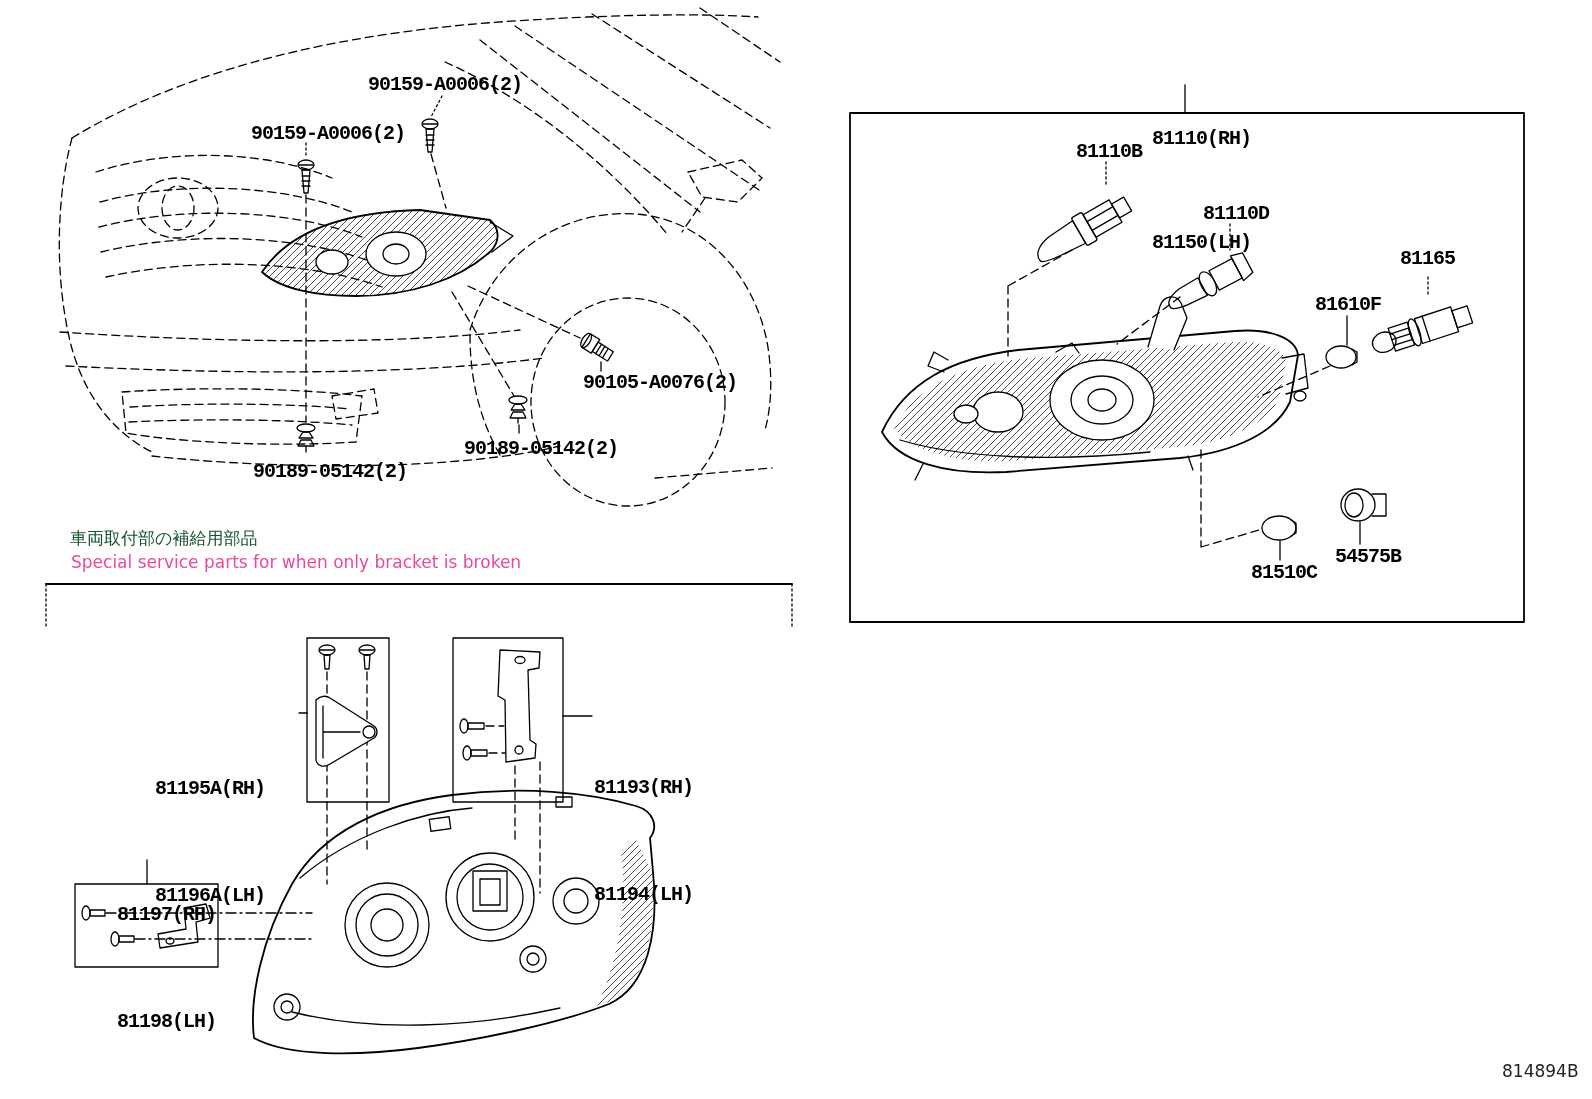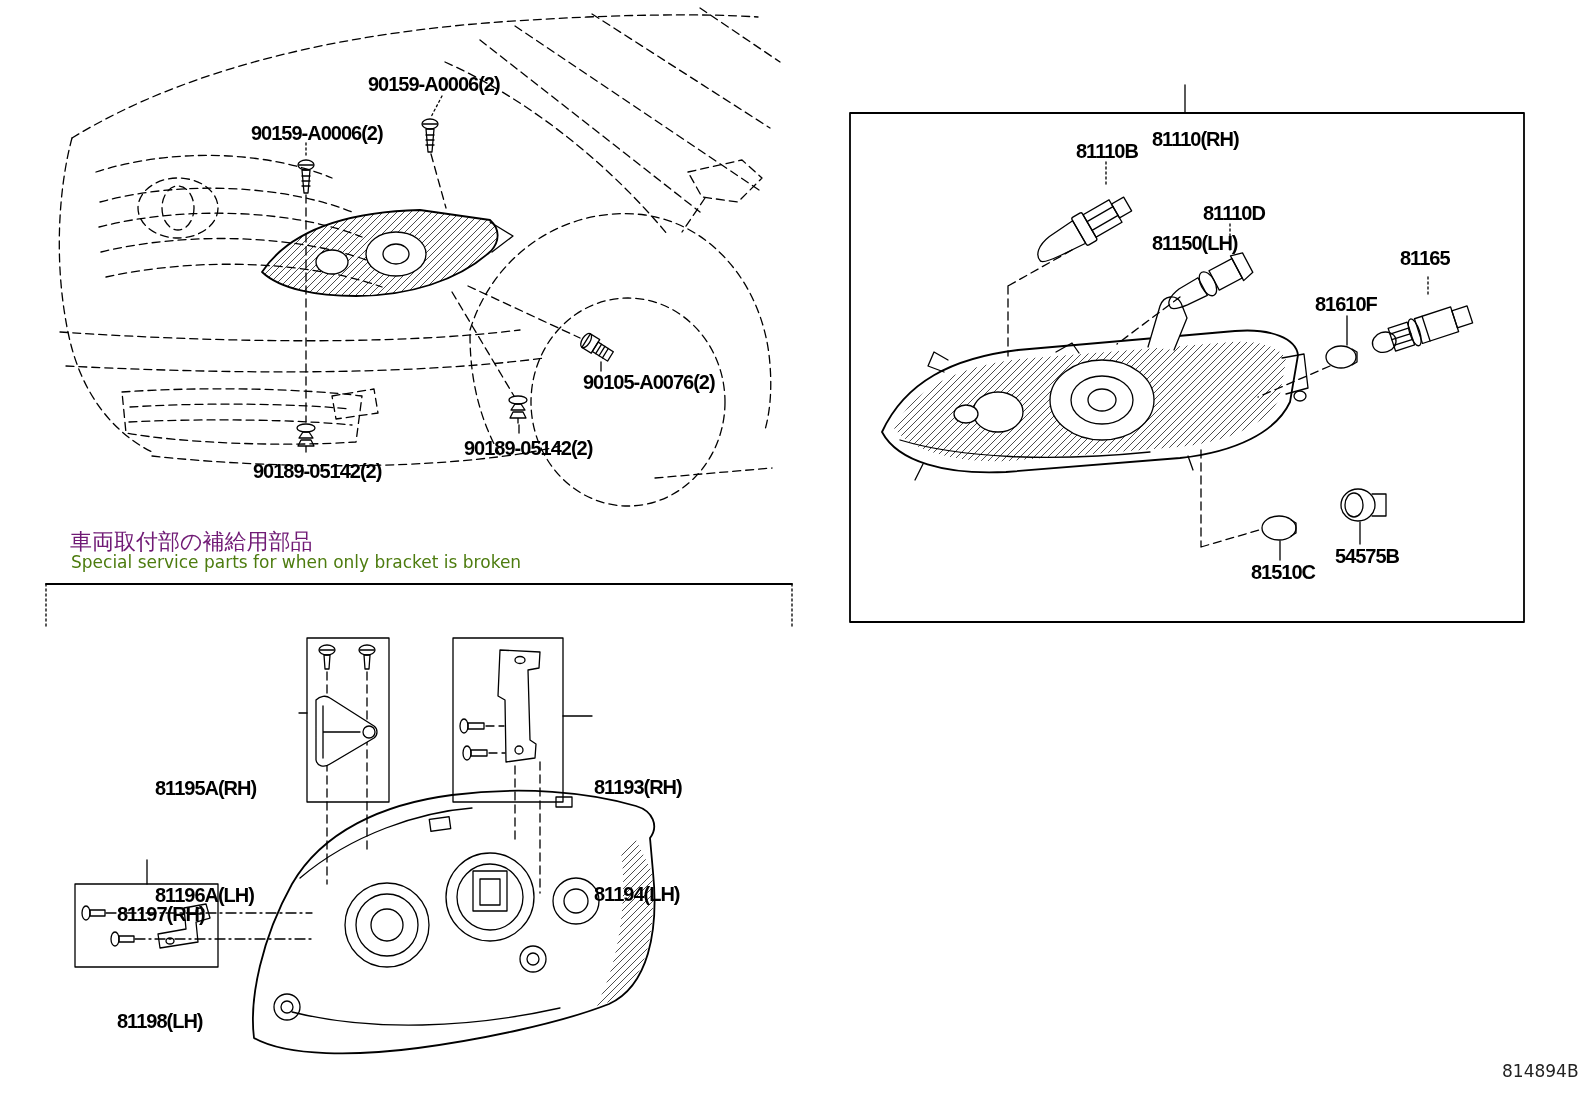--- a/index.html
+++ b/index.html
@@ -4,26 +4,26 @@
 <style>
   html,body{margin:0;padding:0;background:#fff;}
   .stage{position:relative;width:1592px;height:1099px;background:#ffffff;overflow:hidden;}
   svg.art{position:absolute;left:0;top:0;}
   .ln{fill:none;stroke:#000;stroke-width:1.3;stroke-linecap:round;stroke-linejoin:round;}
   .sw2{stroke-width:1.8;}
   .d{stroke-dasharray:8 5;}
   .dt{stroke-dasharray:2 3;}
   .dd{stroke-dasharray:10 4 2 4;}
   .wfill{fill:#fff;}
-  .pl{position:absolute;font-family:Liberation Sans, sans-serif;font-weight:bold;font-size:20px;
+  .pl{position:absolute;font-family:Liberation Mono, monospace;font-weight:bold;font-size:20px;
       letter-spacing:-1px;color:#000;line-height:21px;white-space:pre;}
   .pl span{display:block;margin-top:44px;}
   .tight span{line-height:18px;}
-  .heading-ja{position:absolute;font-family:"DejaVu Sans",sans-serif;font-size:22px;color:#701a75;}
-  .heading-en{position:absolute;font-family:"DejaVu Sans",sans-serif;font-size:17px;color:#4d7c0f;}
+  .heading-ja{position:absolute;font-family:"DejaVu Sans",sans-serif;font-size:17px;color:#14532d;}
+  .heading-en{position:absolute;font-family:"DejaVu Sans",sans-serif;font-size:17px;color:#ec4899;}
   .docnum{position:absolute;font-family:"DejaVu Sans",sans-serif;font-size:17px;color:#222;margin-left:8px;}
 </style>
 </head>
 <body>
 
 <div class="stage">
 
   <svg class="art" width="1592" height="1099" viewBox="0 0 1592 1099">
     <defs>
       <pattern id="h" width="7" height="7" patternUnits="userSpaceOnUse">

